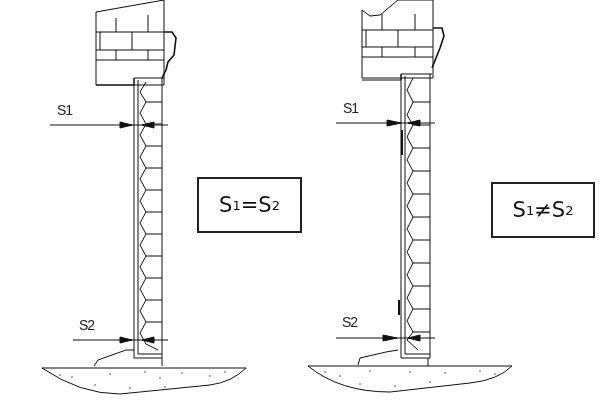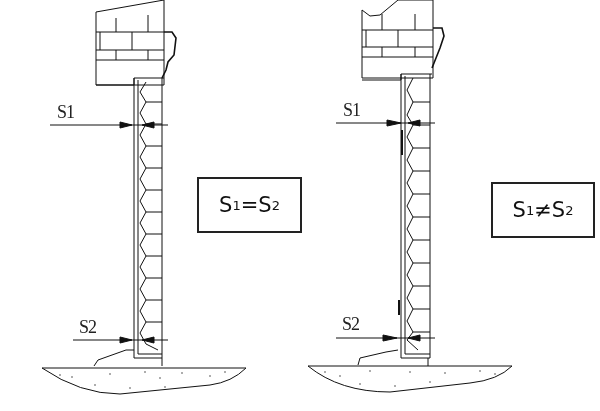--- a/index.html
+++ b/index.html
@@ -1,18 +1,18 @@
 <!DOCTYPE html>
 <html><head>
 <meta charset="utf-8">
 <style>
   html, body { margin:0; padding:0; background:#ffffff; }
   body { width:600px; height:411px; overflow:hidden; position:relative; font-family:"Liberation Sans", sans-serif; }
   svg { position:absolute; left:0; top:0; }
-  .lbl { position:absolute; font-family:Liberation Serif, serif; font-size:18px; color:#222; letter-spacing:-1px; }
+  .lbl { position:absolute; font-family:Liberation Sans, sans-serif; font-size:14px; color:#222; letter-spacing:-1px; }
   .box { position:absolute; border:2px solid #222; background:#fff; display:flex; align-items:center; justify-content:center; font-family:"DejaVu Sans", sans-serif; font-size:21px; color:#111; }
   .box sub { font-size:13px; vertical-align:-3px; }
 </style>
 </head>
 <body>
 
 <svg width="600" height="411" viewBox="0 0 600 411">
   <g fill="none" stroke="#111" stroke-width="1">
 
     <g>

